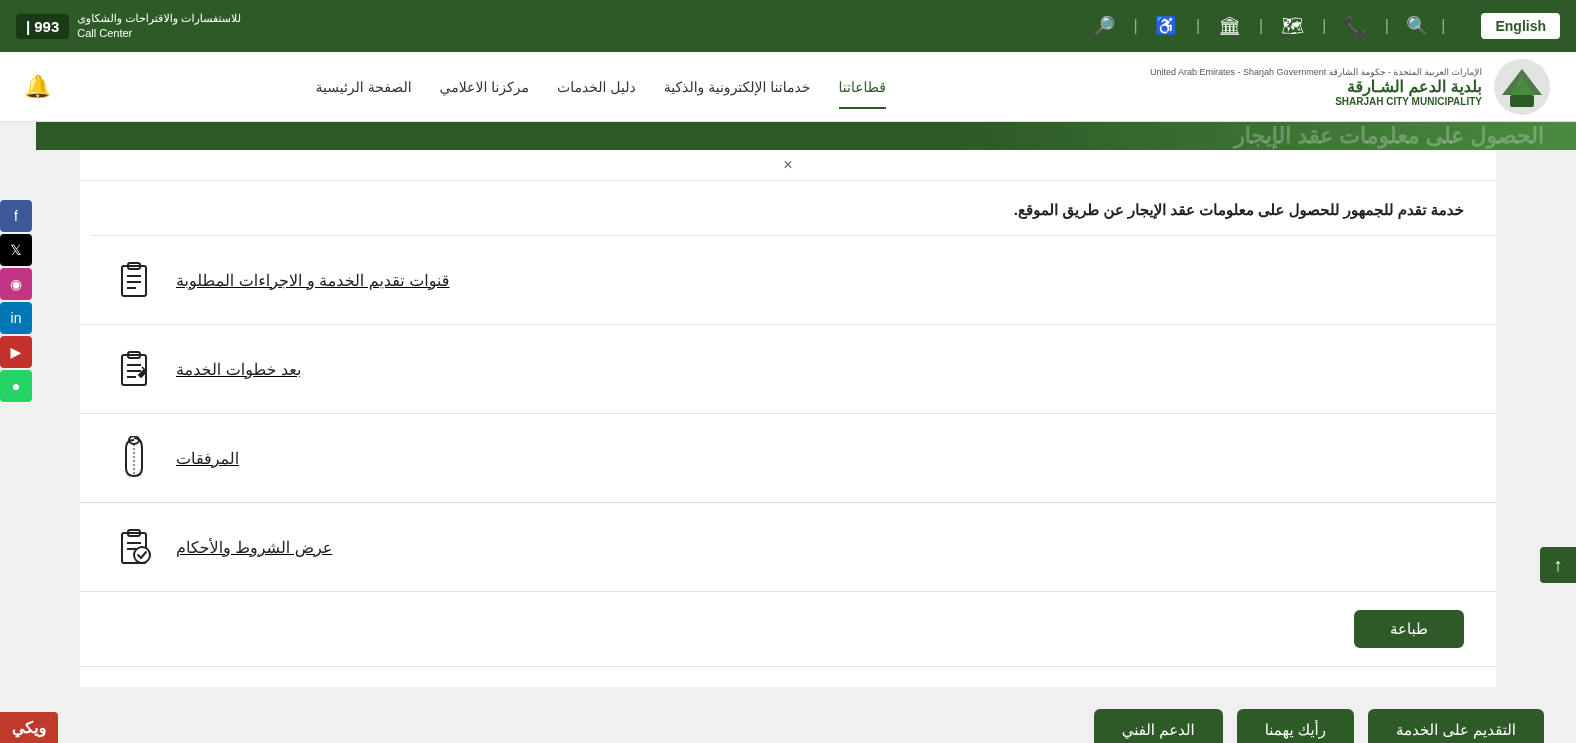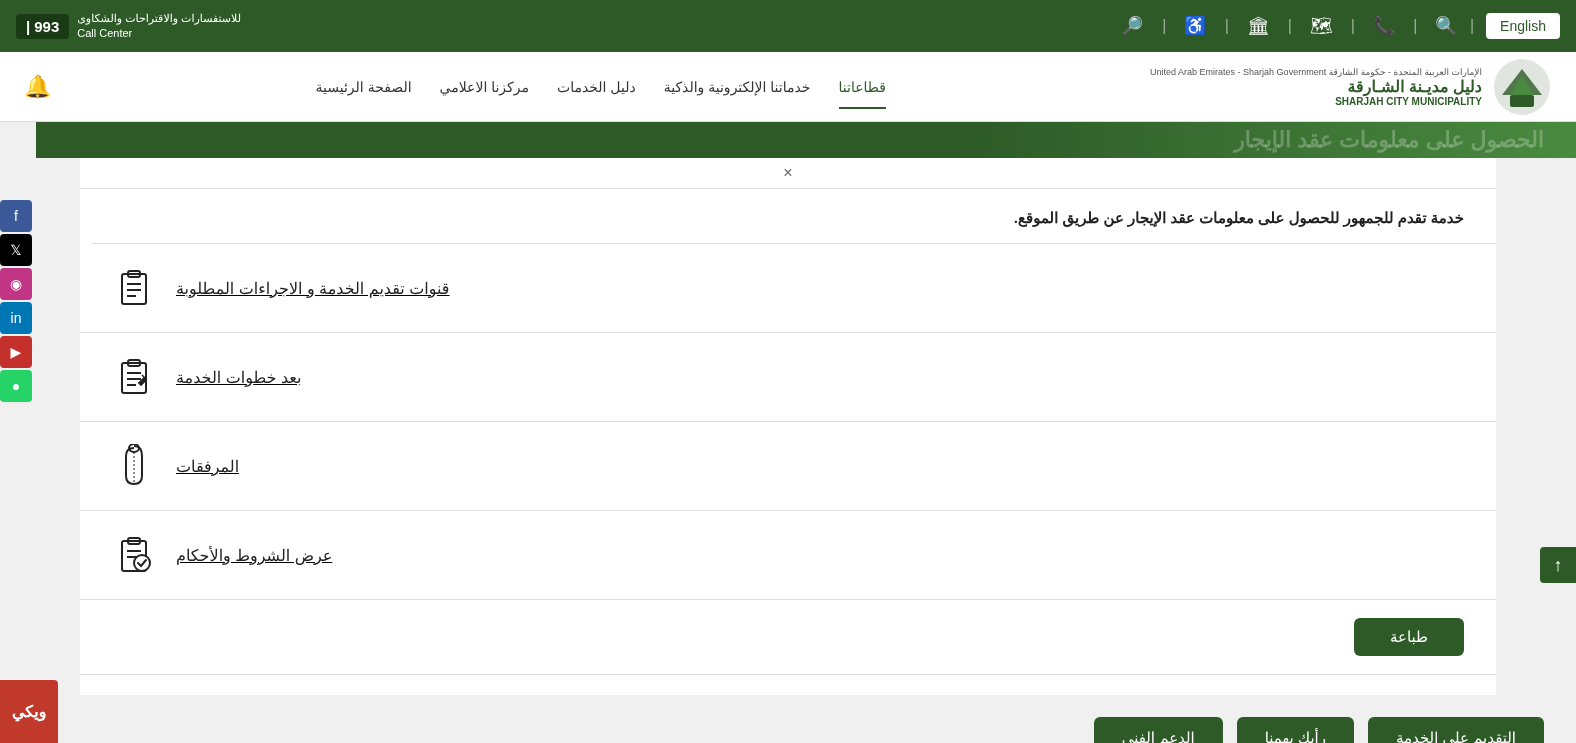--- a/index.html
+++ b/index.html
@@ -24,23 +24,24 @@
       display: flex;
       align-items: center;
       gap: 12px;
     }
     .english-btn {
       background: #fff;
       color: #2d5a27;
       border: none;
       border-radius: 4px;
       padding: 5px 14px;
-      font-weight: normal;
+      font-weight: bold;
       font-size: 14px;
       cursor: pointer;
+      margin-left: 24px;
     }
     .top-bar-icons {
       display: flex;
       align-items: center;
       gap: 18px;
     }
     .top-bar-icon {
       color: #fff;
       font-size: 18px;
       cursor: pointer;
@@ -121,21 +122,21 @@
     }
     .nav-links li a.active {
       color: #2d5a27;
       border-bottom: 2px solid #2d5a27;
       padding-bottom: 12px;
     }
 
     
     .page-title-bar {
       background: linear-gradient(90deg, #2d5a27 60%, #4a8a40 100%);
-      height: 36px;
+      height: 28px;
       display: flex;
       align-items: center;
       padding: 0 32px;
       position: relative;
       overflow: hidden;
       margin-left: 36px;
     }
     .page-title-text {
       color: rgba(255,255,255,0.25);
       font-size: 22px;
@@ -284,21 +285,21 @@
       z-index: 100;
     }
 
     
     .wiki-badge {
       position: fixed;
       left: 0;
       bottom: 0;
       background: #c0392b;
       color: #fff;
-      padding: 22px 12px;
+      padding: 6px 12px;
       font-size: 16px;
       font-weight: bold;
       border-radius: 0 4px 0 0;
       z-index: 200;
       font-family: Arial, sans-serif;
     }
   </style>
 </head>
 <body>
 
@@ -350,21 +351,21 @@
 
     <svg class="logo-icon" viewBox="0 0 60 60">
       <circle cx="30" cy="30" r="28" fill="#2d5a27" opacity="0.15"></circle>
       <rect x="18" y="38" width="24" height="12" rx="2" fill="#2d5a27"></rect>
       <polygon points="10,38 30,12 50,38" fill="#2d5a27" opacity="0.8"></polygon>
       <polygon points="18,38 30,18 42,38" fill="#4a8a40"></polygon>
     </svg>
     <div class="logo-text-block">
       <span style="font-size:9px; color:#555;">الإمارات العربية المتحدة - حكومة الشارقة
 United Arab Emirates - Sharjah Government</span>
-      <span class="arabic-name">دليل مديـنة الشـارقة</span>
+      <span class="arabic-name">بلدية الدعم الشـارقة</span>
       <span class="english-name">SHARJAH CITY MUNICIPALITY</span>
     </div>
   </div>
 
   <nav>
     <ul class="nav-links">
       <li><a href="#" class="active">قطاعاتنا</a></li>
       <li><a href="#">خدماتنا الإلكترونية والذكية</a></li>
       <li><a href="#">دليل الخدمات</a></li>
       <li><a href="#">مركزنا الاعلامي</a></li>

